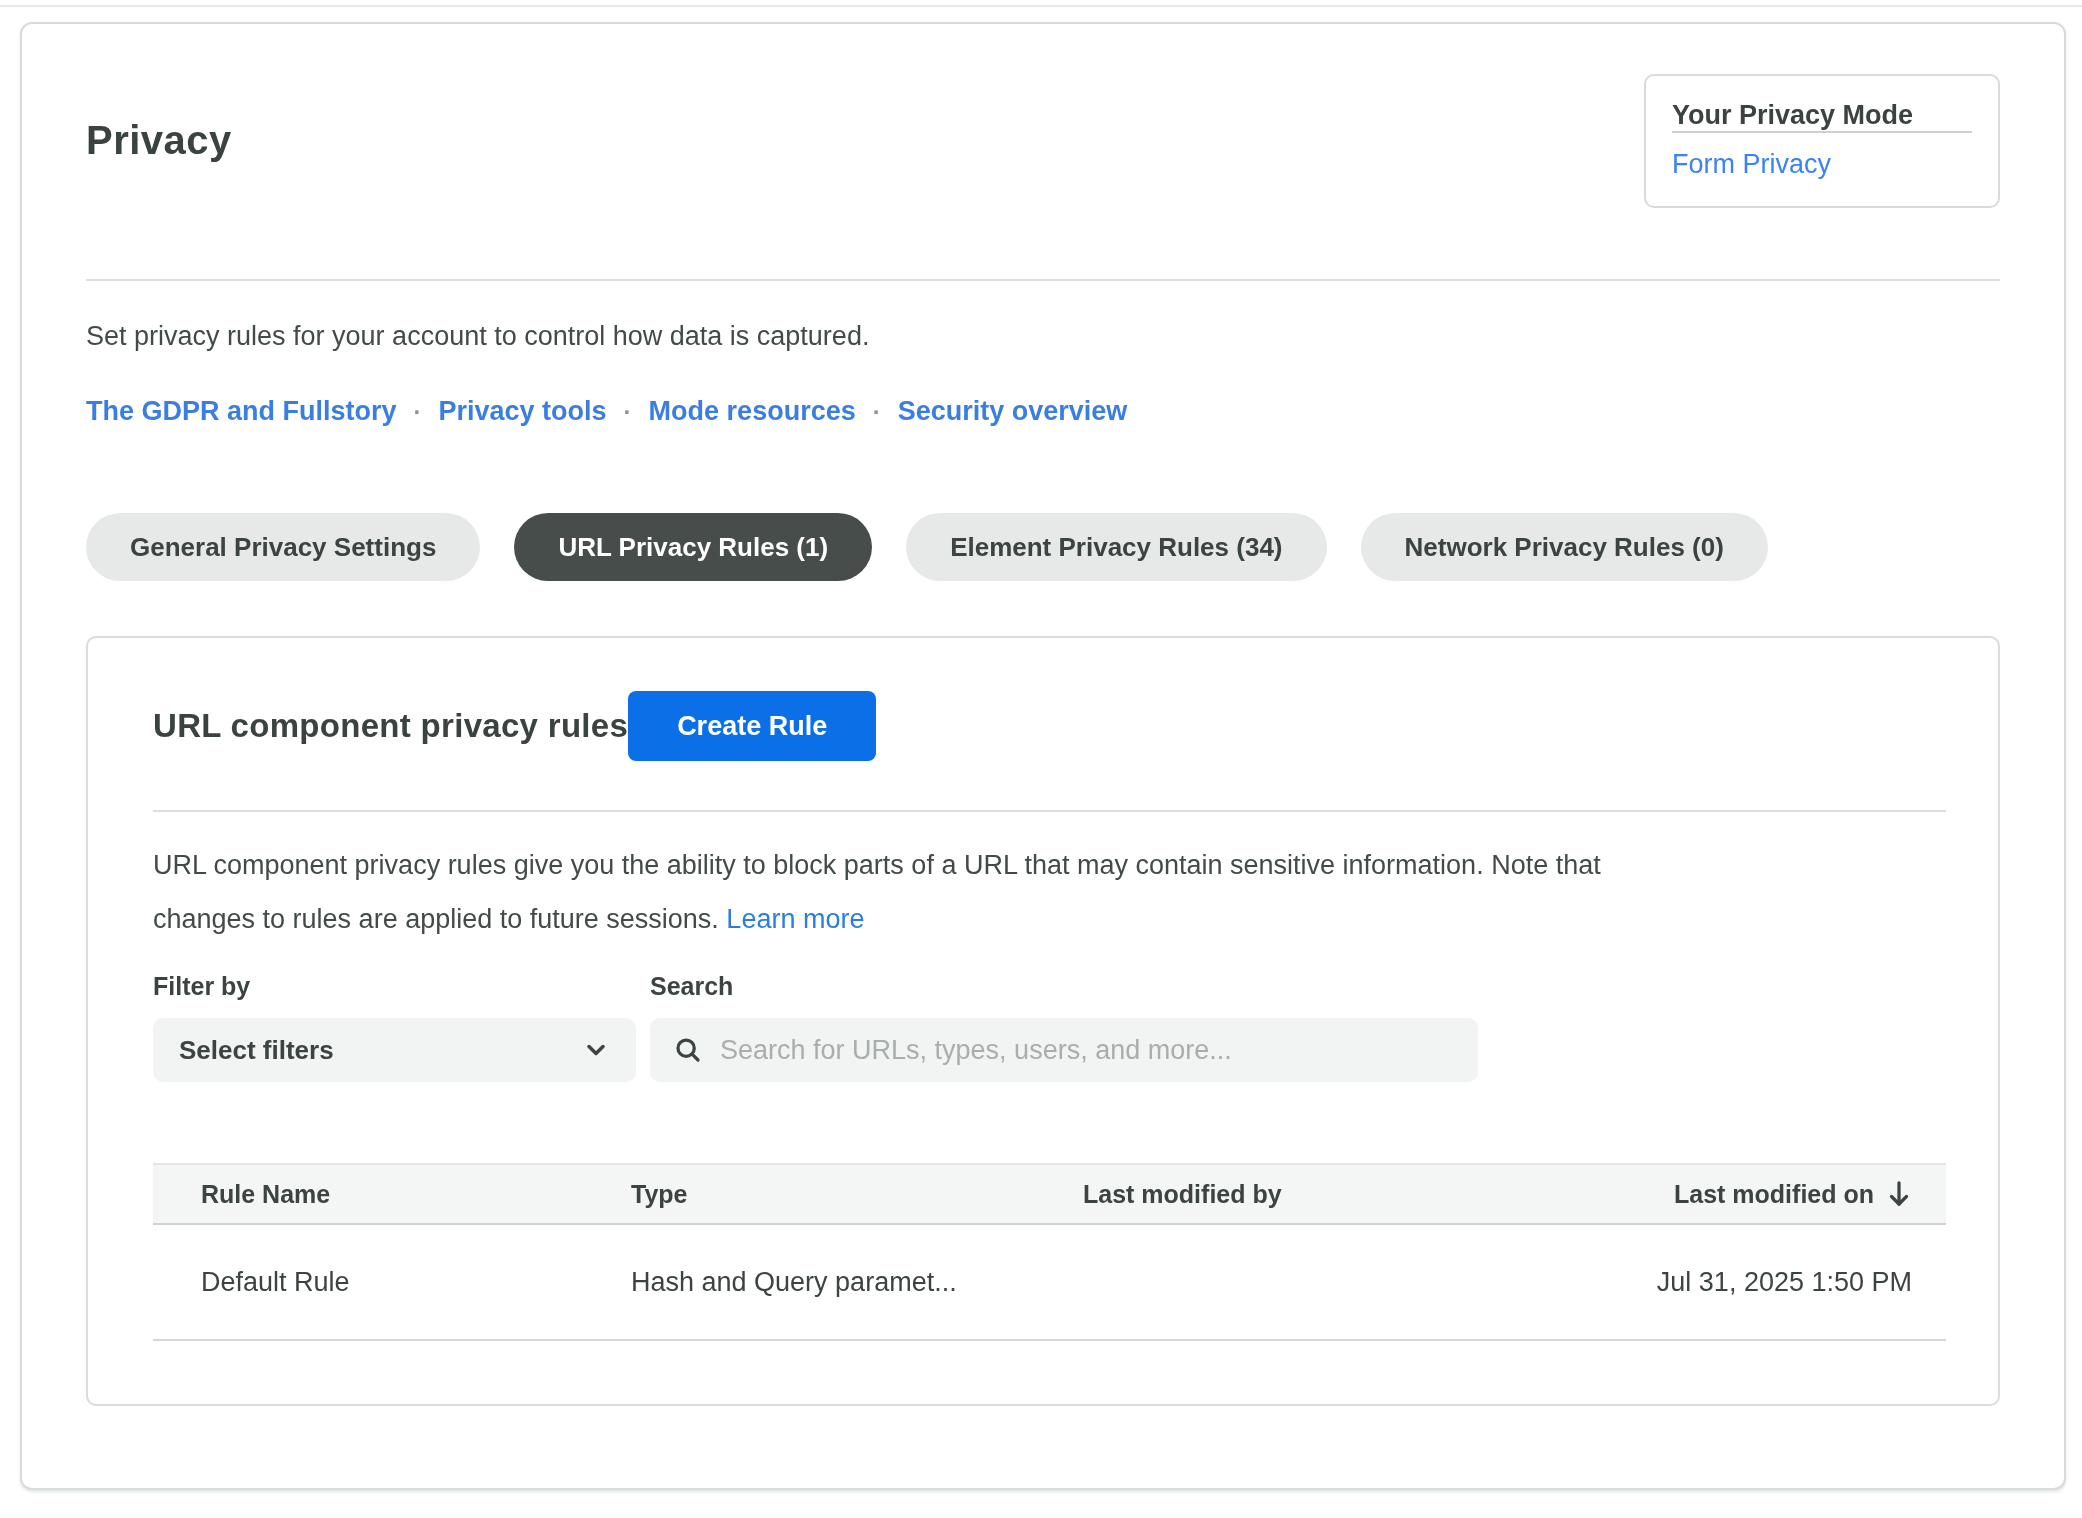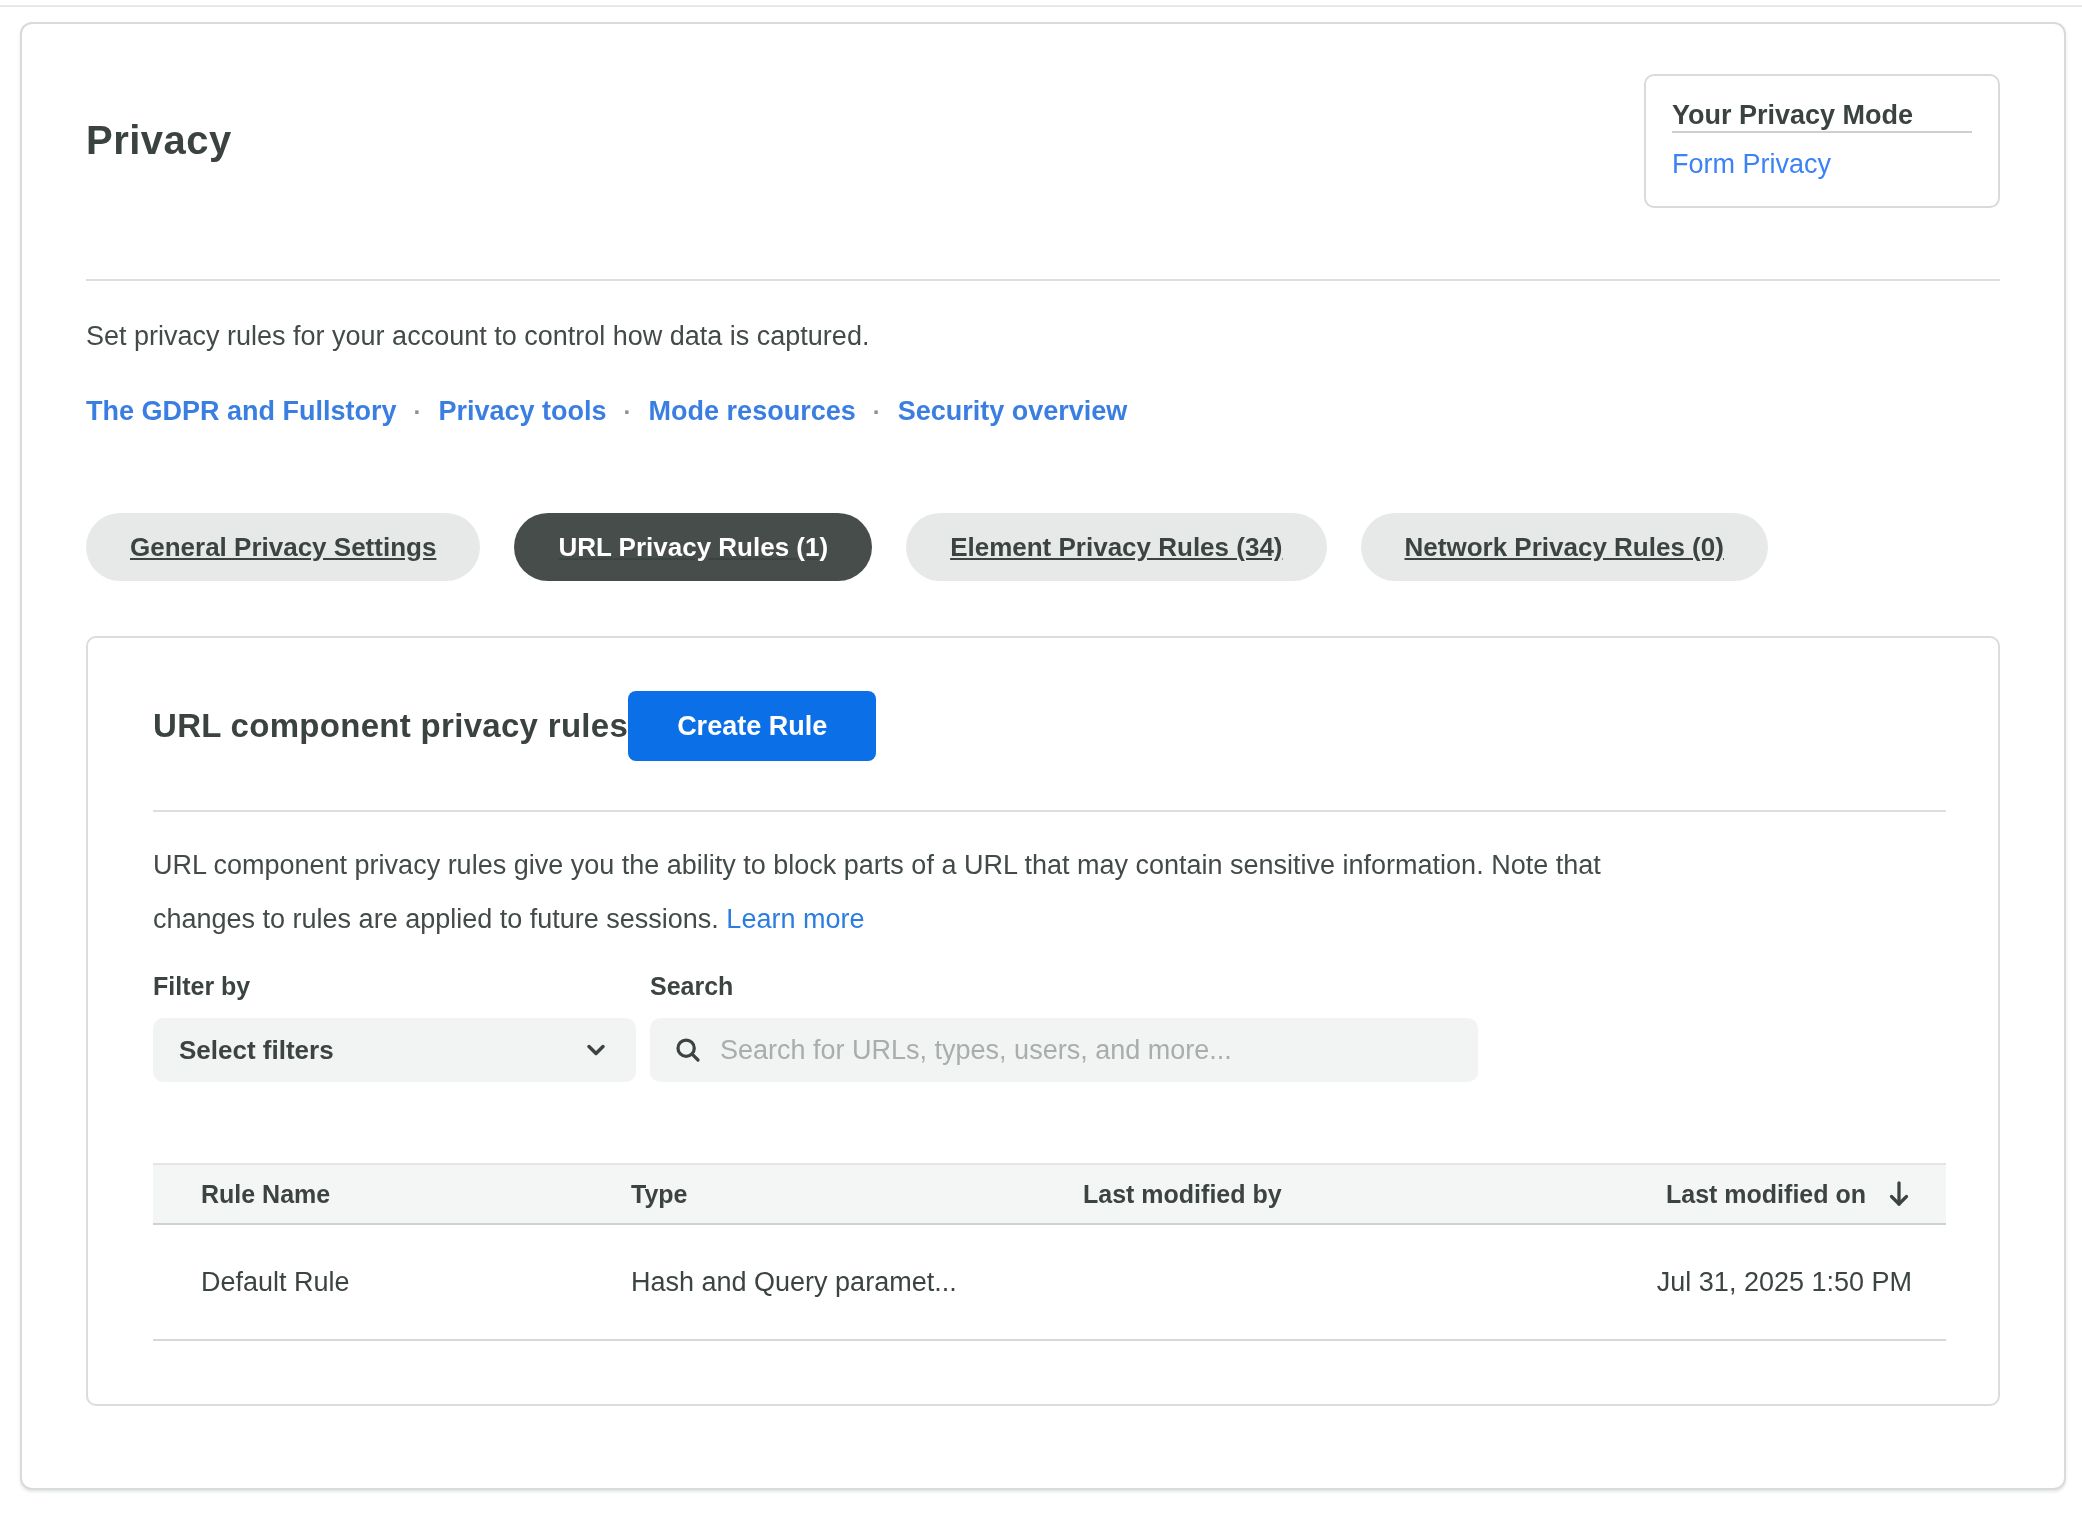--- a/index.html
+++ b/index.html
@@ -52,21 +52,21 @@
   .intro { margin-top: 40px; font-size: 27px; color: #434b48; }
   .links-row {
     margin-top: 44px;
     display: flex; align-items: center; gap: 17px;
     font-size: 27px; font-weight: 700;
   }
   .link { color: #3b7ee2; cursor: pointer; }
   .link-sep { color: #8b9390; font-size: 24px; }
 
   
-  .tabs { margin-top: 86px; display: flex; gap: 34px; text-decoration: underline; }
+  .tabs { margin-top: 86px; display: flex; gap: 34px; }
   .pill {
     height: 68px; padding: 0 44px;
     border-radius: 34px;
     background: #e7e9e9; color: #3c4442;
     display: flex; align-items: center;
     font-size: 26px; font-weight: 600;
     cursor: pointer; white-space: nowrap;
   }
   .pill.active { background: #474d4b; color: #ffffff; }
 
@@ -135,21 +135,21 @@
   .t-head {
     height: 62px;
     background: #f4f5f5;
     border-top: 2px solid #e3e6e5;
     border-bottom: 2px solid #ced2d1;
     font-size: 25px; font-weight: 700; color: #3c4442;
   }
   .t-head > div:first-child, .t-row > div:first-child { padding-left: 48px; }
   .th-sort {
     text-align: right; padding-right: 34px;
-    display: flex; justify-content: flex-end; align-items: center; gap: 20px;
+    display: flex; justify-content: flex-end; align-items: center; gap: 12px;
     cursor: pointer;
   }
   .t-row {
     height: 116px;
     font-size: 27px; color: #3c4442;
     border-bottom: 2px solid #d5d9d8;
   }
   .td-right { text-align: right; padding-right: 34px; }
 </style>
 </head>

